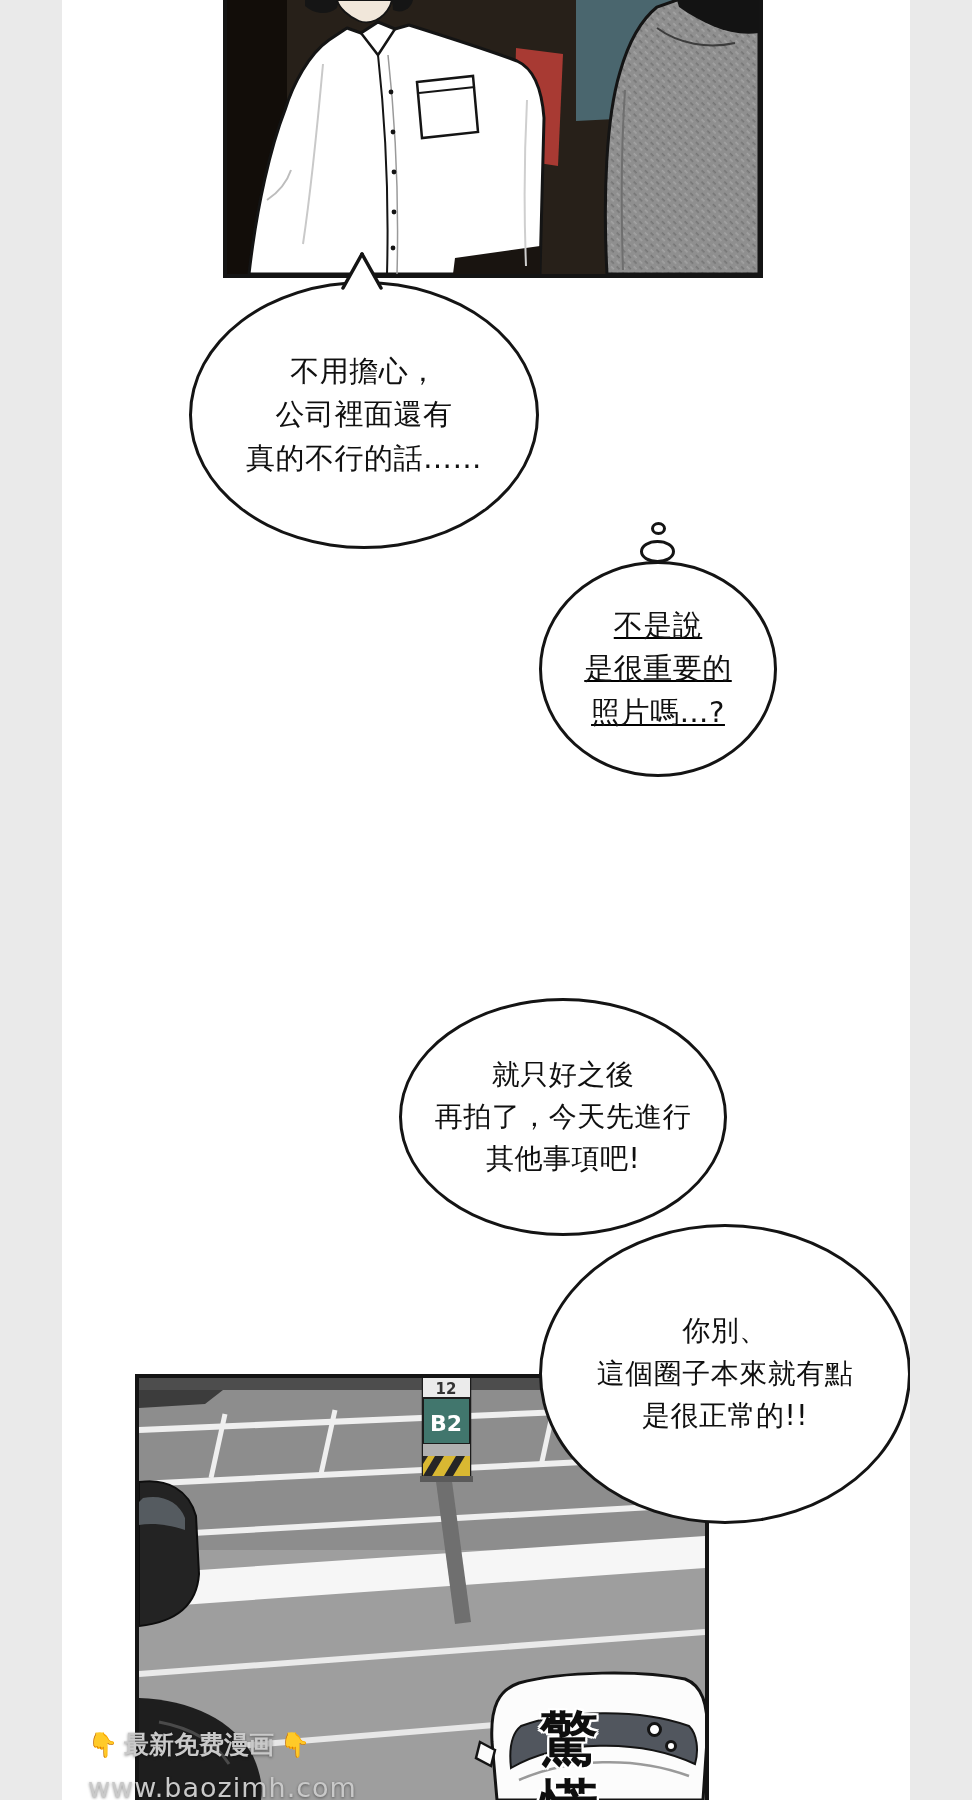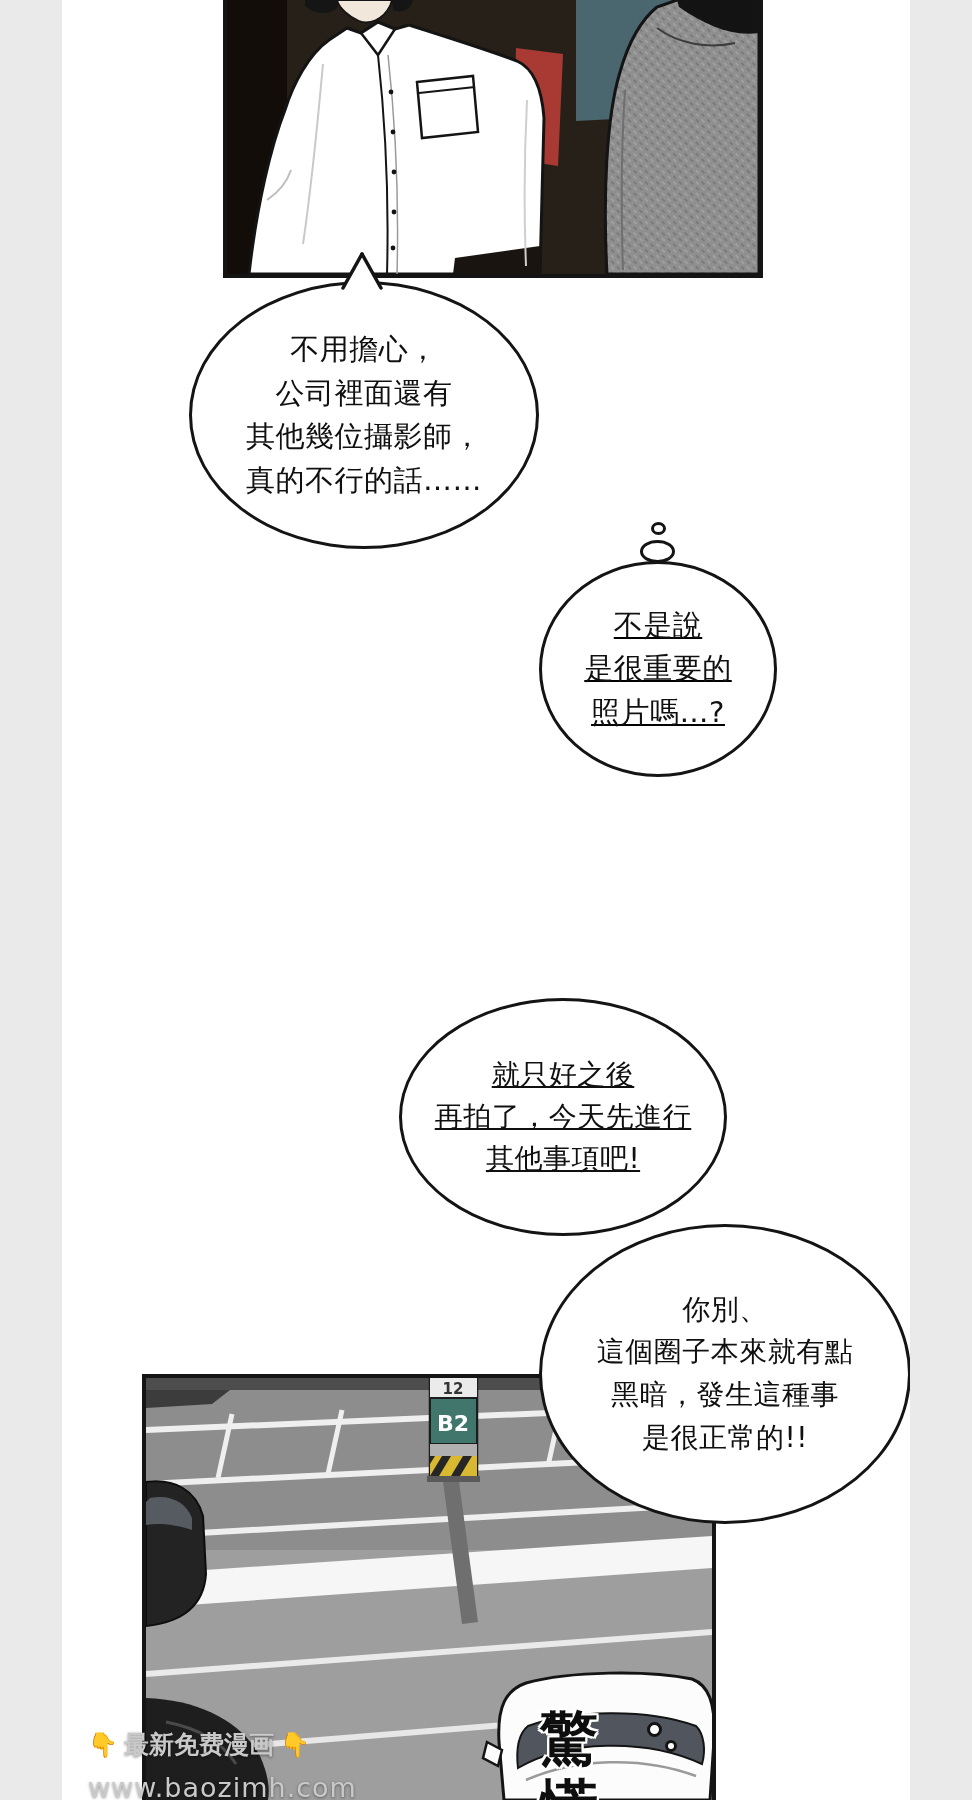--- a/index.html
+++ b/index.html
@@ -11,37 +11,37 @@
   }
 
   
   .panel { position:absolute; background:#888; }
   .panel svg { display:block; width:100%; height:100%; }
   .panel-top {
     left:161px; top:0; width:540px; height:278px;
     border:4px solid var(--ink,#141414); border-top:none; z-index:1;
   }
   .panel-bottom {
-    left:80px; top:1374px; width:574px; height:426px;
+    left:73px; top:1374px; width:574px; height:426px;
     border:4px solid var(--ink,#141414); border-bottom:none; z-index:2;
   }
 
   
   .bubble {
     position:absolute; background:var(--bubble-fill,#ffffff);
     border:3.5px solid var(--ink,#141414); border-radius:50%;
     display:flex; align-items:center; justify-content:center; z-index:10;
   }
   .bubble .txt { text-align:center; color:#101010; letter-spacing:.5px; font-weight:500; }
   .b1 { left:127px; top:281px; width:350px; height:268px; }
   .b1 .txt { font-size:29px; line-height:1.5; }
   .b2 { left:477px; top:561px; width:238px; height:216px;text-decoration:underline; }
   .b2 .txt { font-size:29px; line-height:1.5; }
   .b3 { left:337px; top:998px; width:328px; height:238px; z-index:12; }
-  .b3 .txt { font-size:28px; line-height:1.5;text-decoration:underline; }
+  .b3 .txt { font-size:28px; line-height:1.5; }
   .b4 { left:477px; top:1224px; width:372px; height:300px; z-index:11; }
   .b4 .txt { font-size:28px; line-height:1.52; }
 
   .tail-b1 { position:absolute; left:268px; top:252px; width:64px; height:52px; z-index:13; }
 
   .thought-dot {
     position:absolute; background:#fff; border:3px solid var(--ink,#141414);
     border-radius:50%; z-index:9;
   }
   .dot-small { left:589px; top:522px; width:15px; height:13px; }
@@ -126,21 +126,20 @@
   <svg class="tail-b1" viewBox="0 0 64 52">
     <path d="M6,50 L32,1 L58,50 Z" fill="#ffffff"></path>
     <path d="M32,2 L13,36" stroke="#141414" stroke-width="3.5" stroke-linecap="round" fill="none"></path>
     <path d="M32,2 L51,36" stroke="#141414" stroke-width="3.5" stroke-linecap="round" fill="none"></path>
   </svg>
 
   <div class="bubble b1">
     <div class="txt">
       <div class="line">不用擔心，</div>
       <div class="line">公司裡面還有</div>
-      <div class="line">其他幾位攝影師，</div>
       <div class="line">真的不行的話……</div>
     </div>
   </div>
 
   <div class="thought-dot dot-small"></div>
   <div class="thought-dot dot-large"></div>
 
   <div class="bubble b2">
     <div class="txt">
       <div class="line">不是說</div>
@@ -154,21 +153,20 @@
       <div class="line">就只好之後</div>
       <div class="line">再拍了，今天先進行</div>
       <div class="line">其他事項吧!</div>
     </div>
   </div>
 
   <div class="bubble b4">
     <div class="txt">
       <div class="line">你別、</div>
       <div class="line">這個圈子本來就有點</div>
-      <div class="line">黑暗，發生這種事</div>
       <div class="line">是很正常的!!</div>
     </div>
   </div>
 
   <div class="panel panel-bottom">
     <svg viewBox="0 0 566 422" preserveAspectRatio="none">
       <rect width="566" height="422" style="fill:var(--floor-gray,#9e9e9e)"></rect>
       <rect width="566" height="12" fill="#4d4d4d"></rect>
       <rect y="12" width="566" height="160" fill="#8d8d8d"></rect>
 

